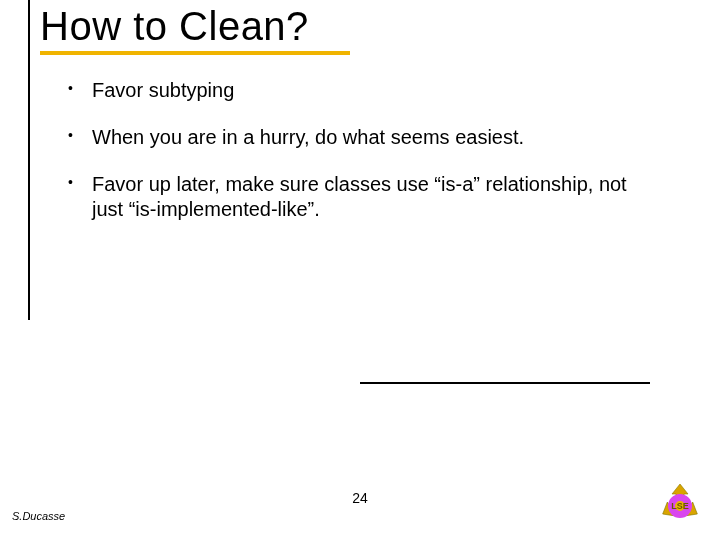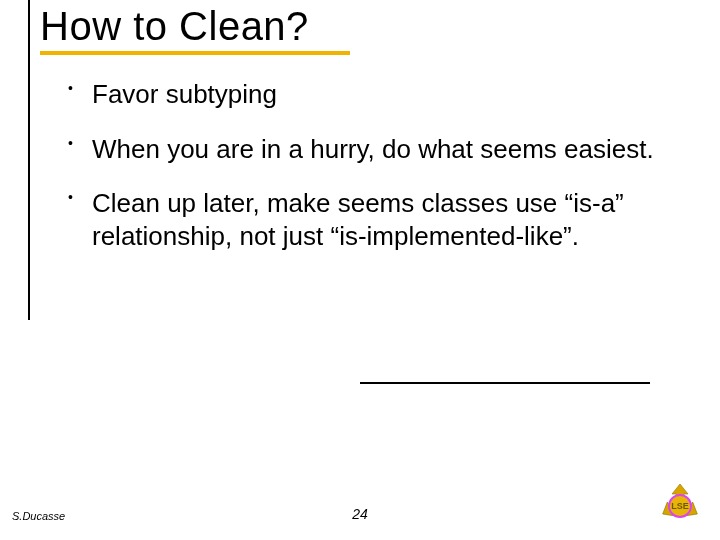--- a/index.html
+++ b/index.html
@@ -6,48 +6,48 @@
   html, body { width: 720px; height: 540px; font-family: Arial, Helvetica, sans-serif; background: #fff; color: #000; }
   .slide { position: relative; width: 720px; height: 540px; }
 
   .left-rule { position: absolute; left: 28px; top: 0; width: 2px; height: 320px; background: #000; }
 
   .title-wrap { position: absolute; left: 40px; top: 4px; }
   .title { font-size: 40px; font-weight: 400; letter-spacing: 0.5px; }
   .title-underline { height: 4px; background: #f0b400; width: 310px; margin-top: 2px; }
 
   .bullets { position: absolute; left: 62px; top: 78px; width: 600px; }
-  .bullets li { list-style: none; position: relative; padding-left: 30px; font-size: 26px; line-height: 1.25; margin-bottom: 22px; }
+  .bullets li { list-style: none; position: relative; padding-left: 30px; font-size: 20px; line-height: 1.25; margin-bottom: 22px; }
   .bullets li::before { content: "•"; position: absolute; left: 6px; top: 2px; font-size: 14px; }
 
   .mid-rule { position: absolute; right: 70px; top: 382px; width: 290px; height: 2px; background: #000; }
 
   .footer-author { position: absolute; left: 12px; bottom: 18px; font-size: 11px; font-style: italic; }
-  .page-num { position: absolute; left: 50%; transform: translateX(-50%); bottom: 18px; font-size: 14px; font-style: italic; }
+  .page-num { position: absolute; left: 50%; transform: translateX(-50%); bottom: 34px; font-size: 14px; }
 
   .logo { position: absolute; right: 18px; bottom: 14px; width: 44px; height: 44px; }
   .recycle { position: absolute; left: 0; top: 0; width: 44px; height: 44px; }
-  .lse-badge { position: absolute; left: 10px; top: 12px; width: 24px; height: 24px; border-radius: 50%; background: #eab308; border: 2px solid #d946ef; display: flex; align-items: center; justify-content: center; font-size: 9px; font-weight: bold; color: #6a5a00; }
+  .lse-badge { position: absolute; left: 10px; top: 12px; width: 24px; height: 24px; border-radius: 50%; background: #eab308; border: 7px solid #d946ef; display: flex; align-items: center; justify-content: center; font-size: 9px; font-weight: bold; color: #6a5a00; }
 </style>
 </head>
 <body>
 
 <div class="slide">
 
   <div class="left-rule"></div>
 
   <div class="title-wrap">
     <div class="title">How to Clean?</div>
     <div class="title-underline"></div>
   </div>
 
   <ul class="bullets">
     <li><span>Favor subtyping</span></li>
     <li><span>When you are in a hurry, do what seems easiest.</span></li>
-    <li><span>Clean up later, make seems classes use “is-a” relationship, not just “is-implemented-like”.</span></li>
+    <li><span>Favor up later, make sure classes use “is-a” relationship, not just “is-implemented-like”.</span></li>
   </ul>
 
   <div class="mid-rule"></div>
 
   <div class="footer-author">S.Ducasse</div>
   <div class="page-num">24</div>
 
   <div class="logo">
     <svg class="recycle" viewBox="0 0 44 44">
       <g fill="#d9a400" stroke="#8a7a00" stroke-width="0.6">

